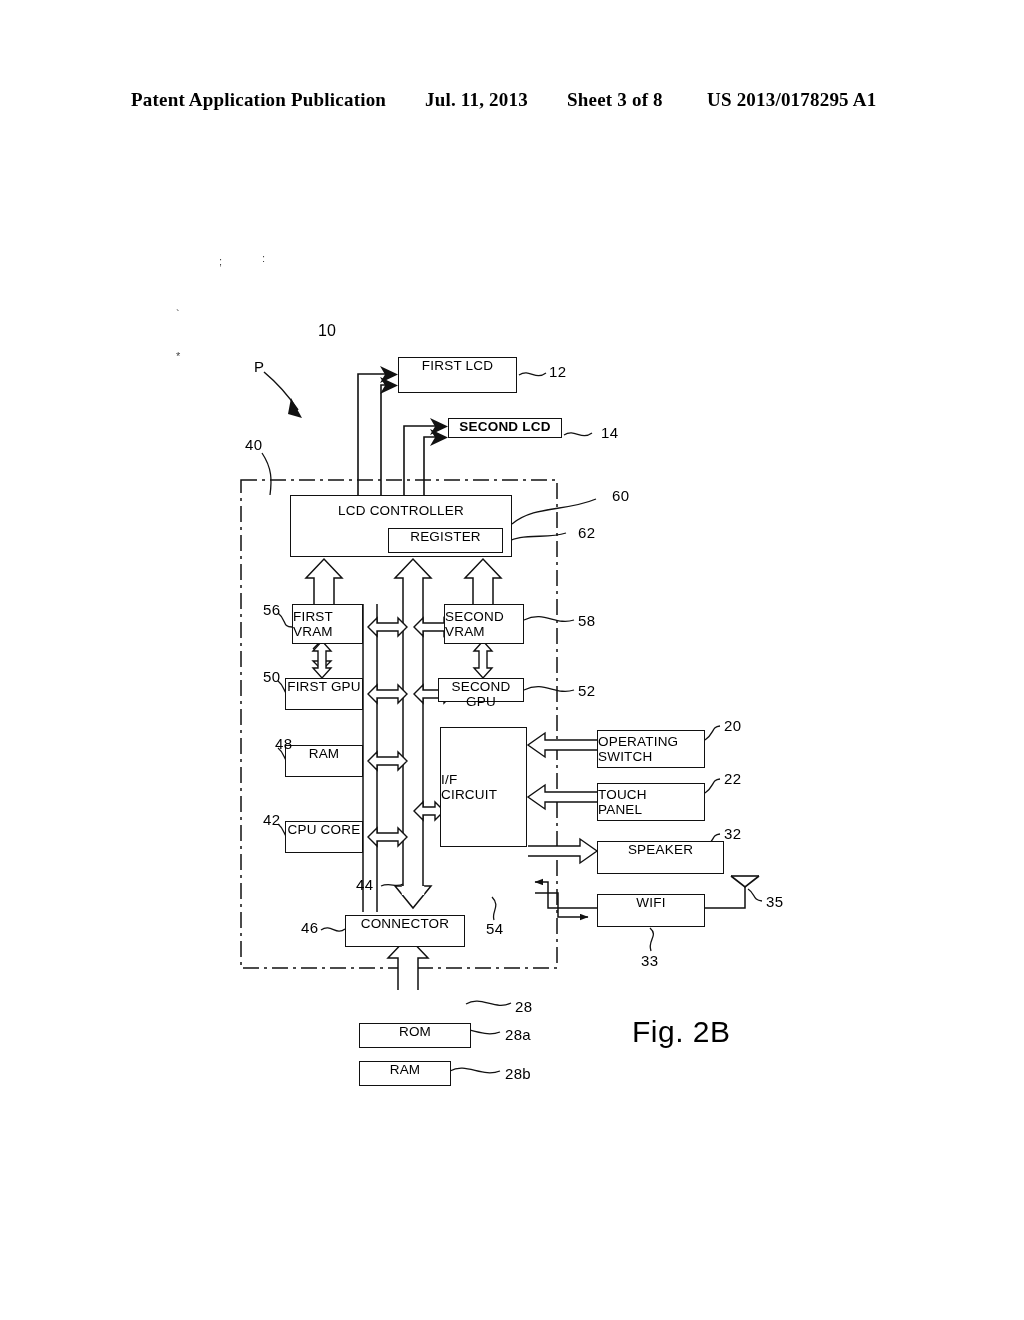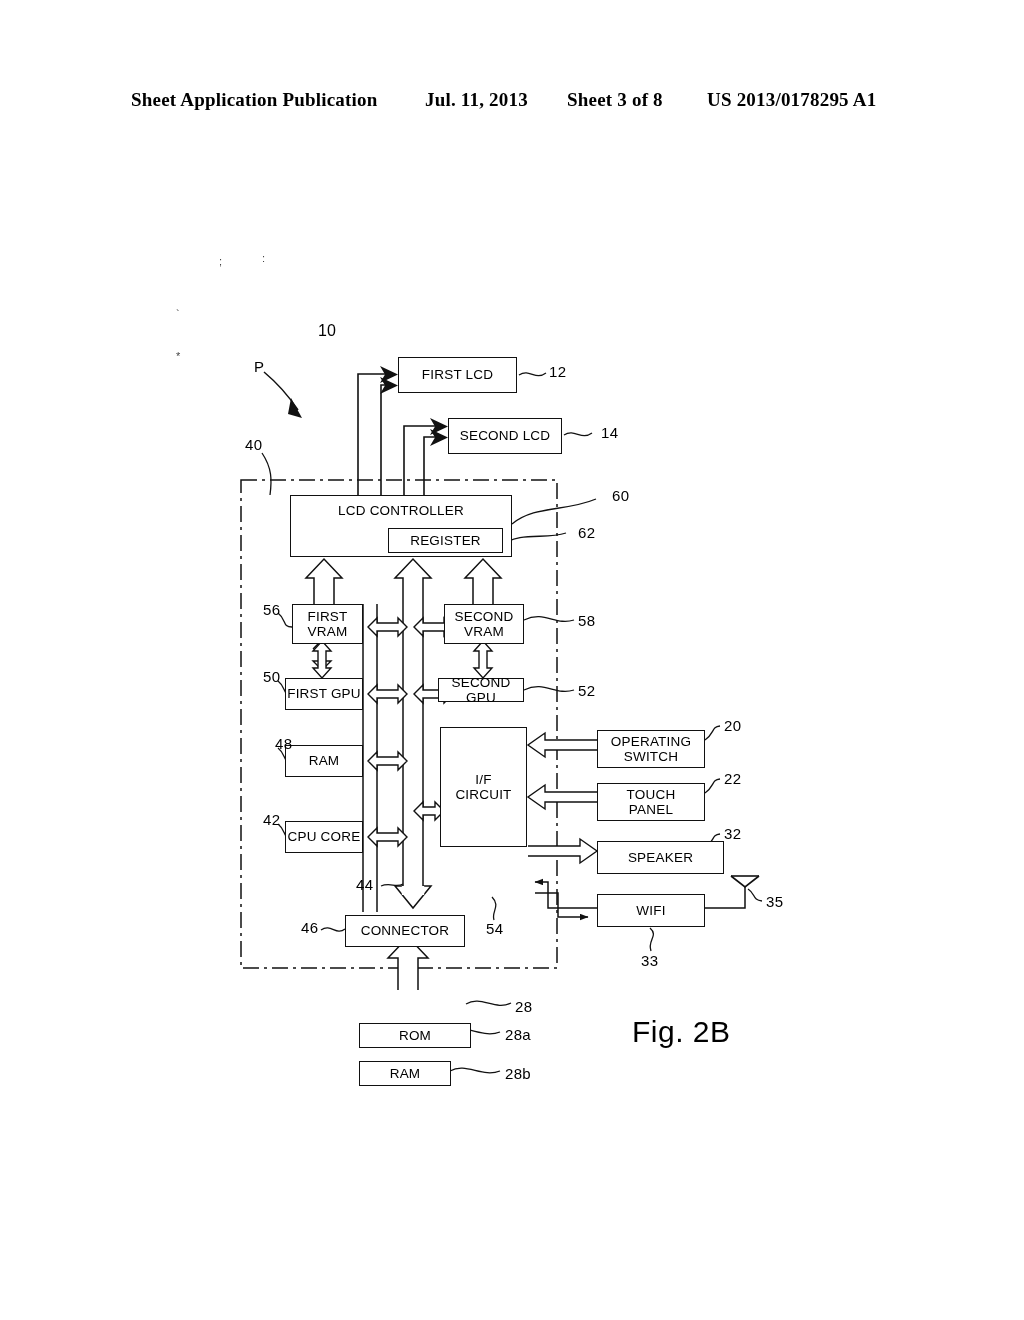--- a/index.html
+++ b/index.html
@@ -13,41 +13,41 @@
   #pub-header .h-title{position:absolute;left:131px;}
   #pub-header .h-date{position:absolute;left:425px;}
   #pub-header .h-sheet{position:absolute;left:567px;}
   #pub-header .h-num{position:absolute;left:707px;}
 
   
   #fig{position:absolute;left:0;top:0;width:1024px;height:1320px;}
   #fig svg{position:absolute;left:0;top:0;}
 
   .box{position:absolute;border:1.6px solid #111;background:#fff;
-       display:flex;align-items:center;justify-content:center;text-align:center;
+       display:flex;align-items:flex-start;justify-content:center;text-align:center;
        font-size:13.5px;line-height:1.12;letter-spacing:.2px;box-sizing:border-box;}
   .box span{display:block;pointer-events:none;}
 
   .ref{position:absolute;font-size:15px;letter-spacing:.3px;}
 
   #fig-caption{position:absolute;left:632px;top:1015px;
        font-size:30px;letter-spacing:.5px;}
   #sys-num{position:absolute;left:318px;top:322px;font-size:16px;
        }
   #p-label{position:absolute;left:254px;top:358px;font-size:15px;}
   #spk1{position:absolute;left:219px;top:255px;font-size:11px;color:#444;}
   #spk2{position:absolute;left:262px;top:252px;font-size:11px;color:#444;}
   #spk3{position:absolute;left:176px;top:308px;font-size:11px;color:#444;}
   #spk4{position:absolute;left:176px;top:350px;font-size:11px;color:#444;}
 </style>
 </head>
 <body>
 
 <div id="pub-header">
-  <span class="h-title">Sheet Application Publication</span>
+  <span class="h-title">Patent Application Publication</span>
   <span class="h-date">Jul. 11, 2013</span>
   <span class="h-sheet">Sheet 3 of 8</span>
   <span class="h-num">US 2013/0178295 A1</span>
 </div>
 
 <div id="fig">
 
   <svg width="1024" height="1320">
     <defs>
       <marker id="sld" markerWidth="9" markerHeight="9" refX="8" refY="3.2" orient="auto" markerUnits="userSpaceOnUse">
@@ -173,21 +173,21 @@
   <div id="p-label">P</div>
   <div id="spk1">;</div>
   <div id="spk2">:</div>
   <div id="spk3">`</div>
   <div id="spk4">*</div>
 
   <div class="box" style="left:398px;top:357px;width:119px;height:36px;">
     <span>FIRST LCD</span>
   </div>
 
-  <div class="box" style="left:448px;top:418px;width:114px;height:36px;">
+  <div class="box" style="left:448px;top:418px;width:114px;height:20px;font-weight:bold;">
     <span>SECOND LCD</span>
   </div>
 
   <div class="box" style="left:290px;top:495px;width:222px;height:62px;align-items:flex-start;padding-top:7px;">
     <span>LCD CONTROLLER</span>
   </div>
 
   <div class="box" style="left:388px;top:528px;width:115px;height:25px;">
     <span>REGISTER</span>
   </div>

